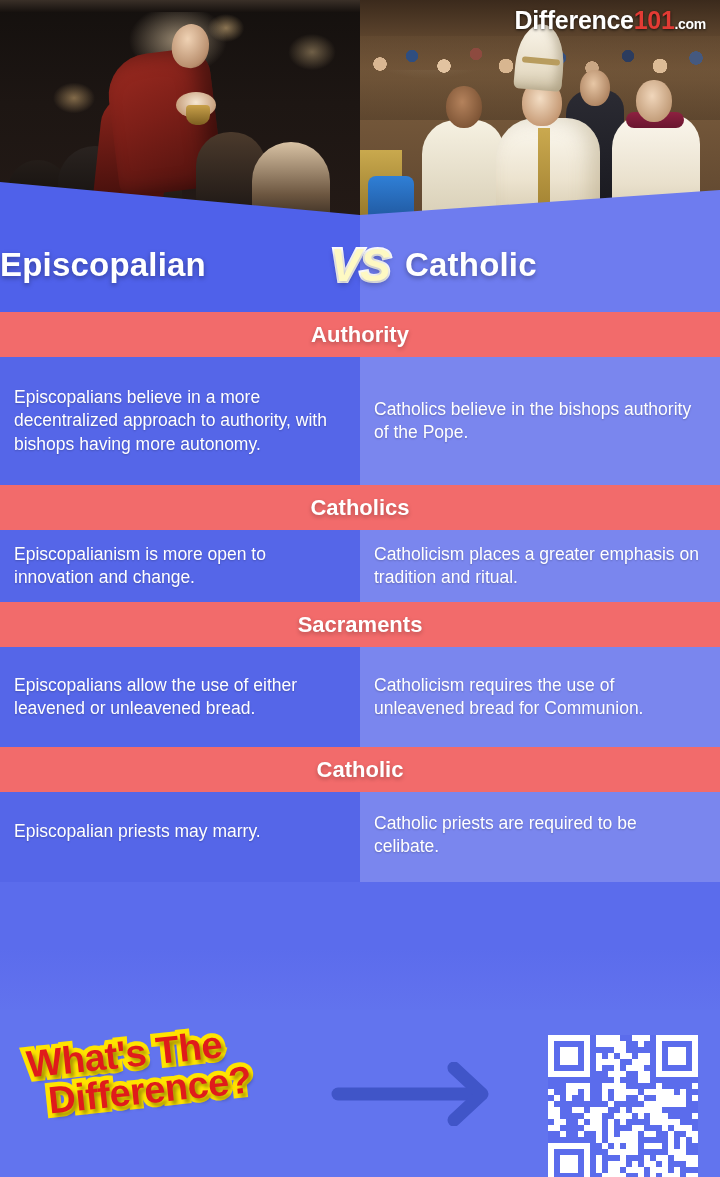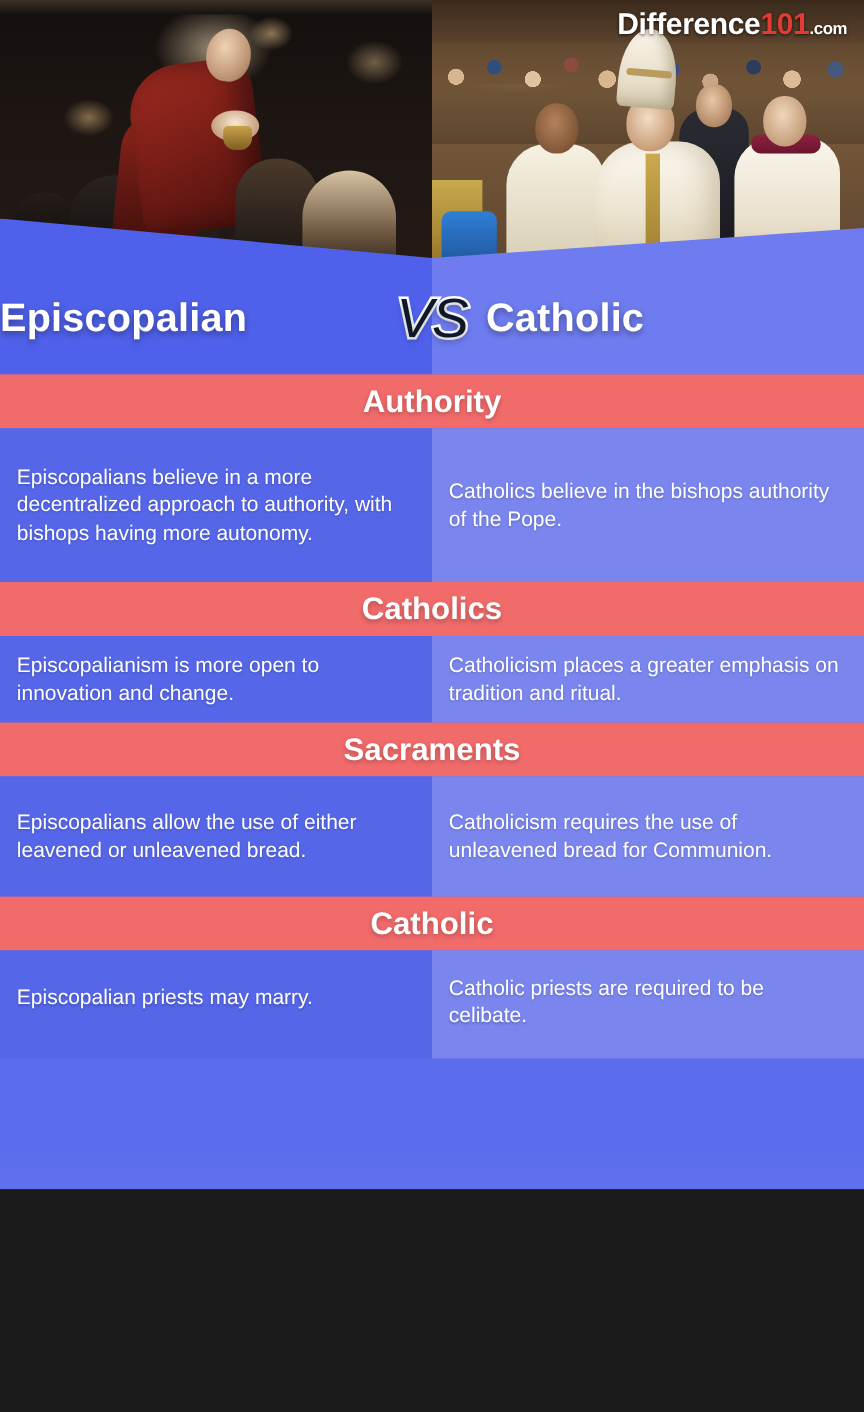--- a/index.html
+++ b/index.html
@@ -1,21 +1,21 @@
 <!DOCTYPE html>
 <html><head>
 <meta charset="utf-8">
 <style>
   * { margin:0; padding:0; box-sizing:border-box; }
   html,body { background:#1b1b1b; }
   body { font-family:"Liberation Sans", sans-serif; }
 
   .page {
     position:relative;
-    width:720px; height:991px;
+    width:720px; height:1177px;
     overflow:hidden;
     background:#5B6CEC;
   }
 
   
   .photos { position:absolute; top:0; left:0; width:720px; height:230px; }
   .photo { position:absolute; top:0; height:230px; width:360px; overflow:hidden; }
   .photo-left  { left:0; }
   .photo-right { left:360px; }
 
@@ -170,33 +170,33 @@
   }
   .title-col {
     width:315px; text-align:left;
     color:#fff; font-size:33px; font-weight:bold; letter-spacing:.2px;
     text-shadow:0 2px 5px rgba(0,0,0,.35);
   }
   .title-left  { }
   .vs-wrap { width:90px; text-align:center; }
   .vs {
     display:inline-block;
-    font-size:46px; font-weight:normal; font-style:italic;
-    color:#0f172a; letter-spacing:-1px;
+    font-size:46px; font-weight:bold; font-style:italic;
+    color:#fef9c3; letter-spacing:-1px;
     -webkit-text-stroke:4px #ffffff;
     paint-order:stroke fill;
     text-shadow:0 3px 6px rgba(0,0,0,.3);
   }
 
   
   .sections { position:absolute; left:0; top:312px; width:720px; }
   .sec-head {
     height:45px; background:#F26B6B;
     display:flex; align-items:center; justify-content:center;
-    color:#fff; font-size:26px; font-weight:bold;
+    color:#fff; font-size:22px; font-weight:bold;
     text-shadow:0 2px 4px rgba(0,0,0,.25);
   }
   .sec-body { display:flex; }
   .cell {
     width:360px; padding:13px 16px 13px 14px;
     color:#fff; font-size:17.5px; line-height:1.33;
     text-shadow:0 1px 2px rgba(0,0,0,.22);
     display:flex; align-items:center;
   }
   .cell-left  { background:#5566E8; }

